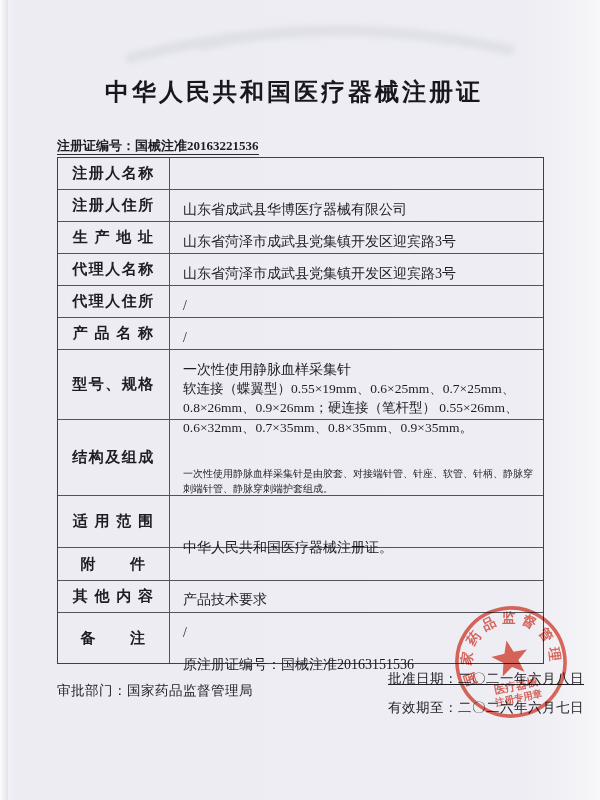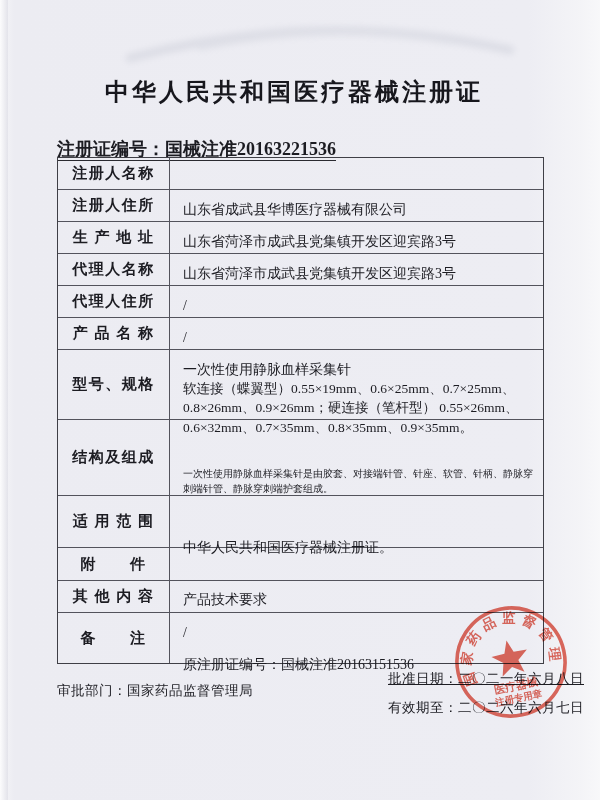--- a/index.html
+++ b/index.html
@@ -9,21 +9,21 @@
     font-family:"Liberation Serif","DejaVu Serif",serif;
     color:#1c1c22;
   }
   .edge-left{position:absolute;left:0;top:0;width:8px;height:800px;
     background:linear-gradient(90deg,#fcfcfd,#e3e3ea);}
   .smudge{position:absolute;left:110px;top:0;width:420px;height:70px;opacity:.16;filter:blur(3px);}
   .title{
     position:absolute;top:76px;left:0;width:588px;text-align:center;
     font-size:24px;font-weight:bold;letter-spacing:3px;color:#17171d;
   }
-  .cert-line{position:absolute;top:137px;left:57px;font-size:18px;font-weight:bold;}
+  .cert-line{position:absolute;top:137px;left:57px;font-size:13px;font-weight:bold;}
   .cert-line .u{border-bottom:1.2px solid #2a2a30;padding-bottom:1px;}
   .cert-table{
     position:absolute;top:157px;left:57px;width:487px;
     border:1.4px solid #3f3f46;box-sizing:border-box;
     display:flex;flex-direction:column;
   }
   .row{display:flex;border-bottom:1px solid #53535c;box-sizing:border-box;}
   .row:last-child{border-bottom:none;}
   .row:nth-child(-n+6){height:32px;}
   .row:nth-child(7){height:70px;}

